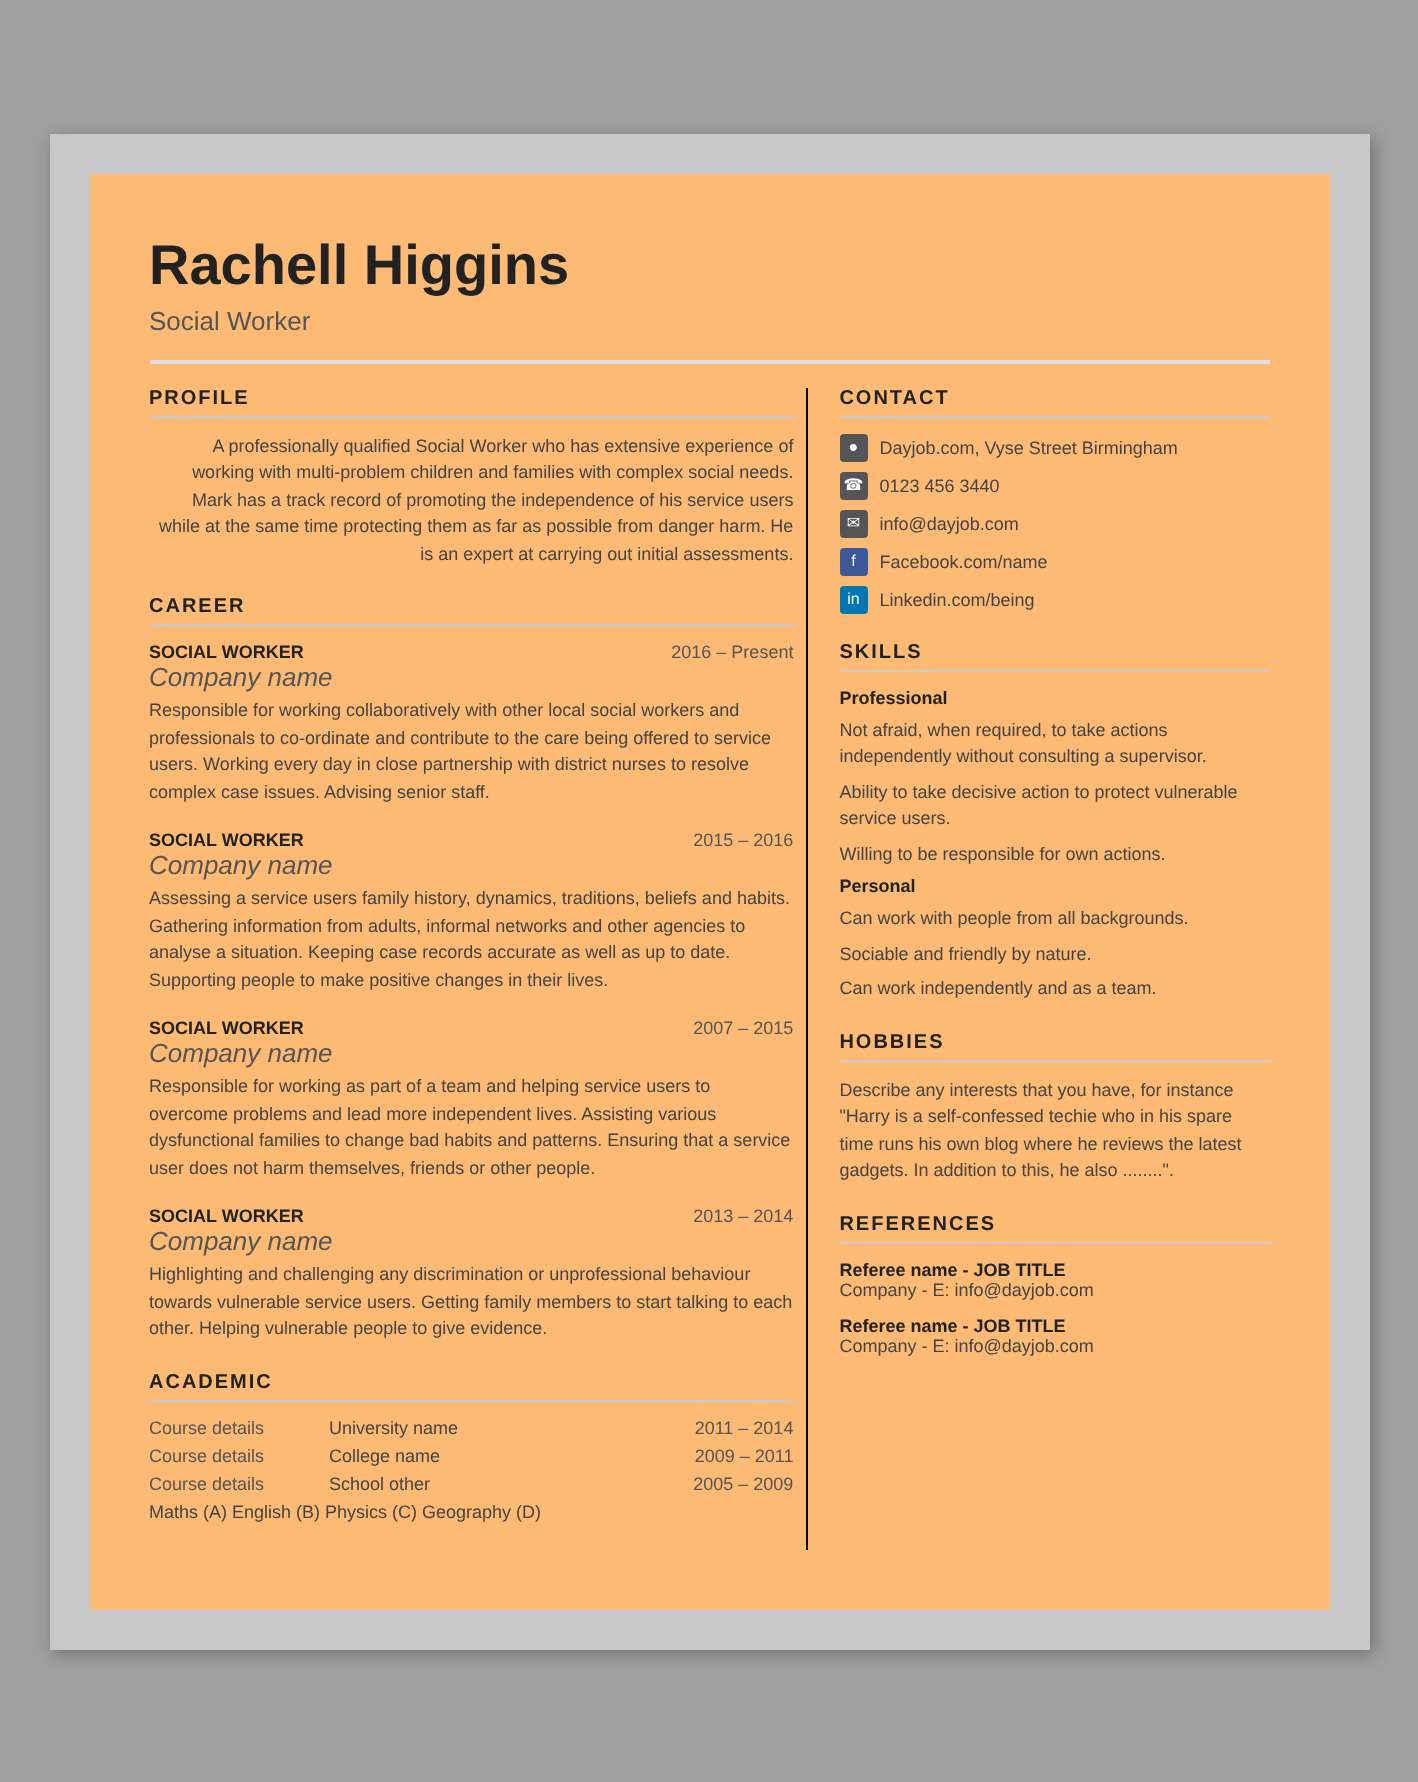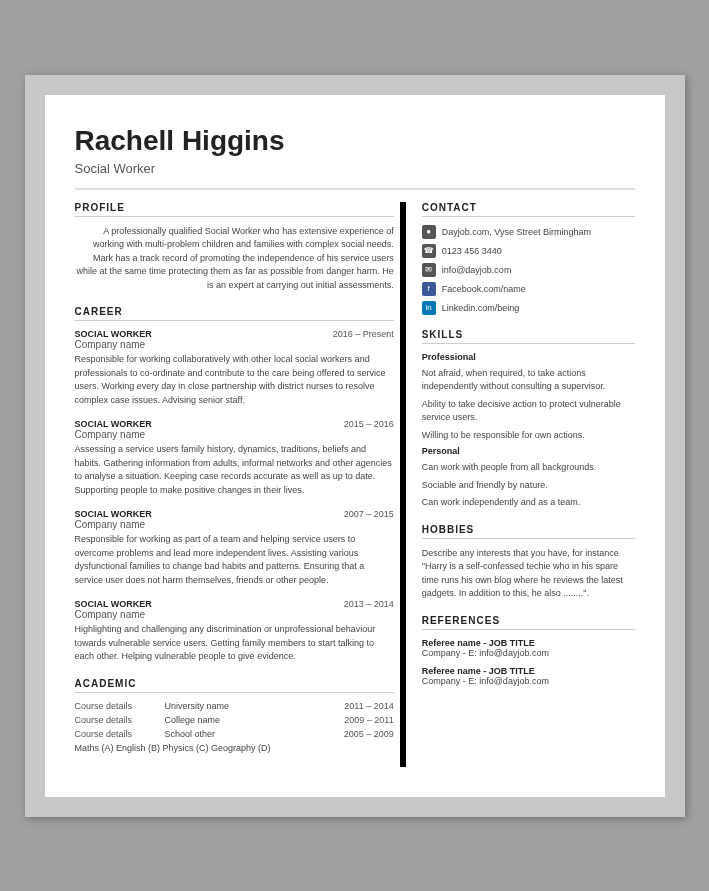--- a/index.html
+++ b/index.html
@@ -12,21 +12,21 @@
       font-family: Arial, sans-serif;
       padding: 30px 20px;
     }
     .page-wrapper {
       background: #c8c8c8;
       padding: 20px;
       width: 660px;
       box-shadow: 2px 2px 8px rgba(0,0,0,0.3);
     }
     .resume {
-      background: #ffffff;
+      background: #fdba74;
       width: 100%;
       padding: 30px 30px 30px 30px;
     }
     
     .resume-header {
       padding-bottom: 12px;
       border-bottom: 2px solid #e0e0e0;
       margin-bottom: 12px;
     }
     .resume-name {
@@ -42,21 +42,21 @@
     
     .resume-body {
       display: flex;
       gap: 6px;
     }
     .col-left {
       flex: 1.5;
     }
     .col-right {
       flex: 1;
-      border-left: 6px solid #000000;
+      border-left: 1px solid #000000;
       padding-left: 16px;
     }
     
     .section {
       margin-bottom: 14px;
     }
     .section-title {
       font-size: 10px;
       font-weight: bold;
       letter-spacing: 1px;
@@ -85,23 +85,24 @@
       font-size: 9px;
       font-weight: bold;
       color: #222;
       text-transform: uppercase;
     }
     .job-dates {
       font-size: 9px;
       color: #555;
     }
     .company-name {
-      font-size: 10px;
+      font-size: 13px;
       color: #555;
       margin-bottom: 3px;
+      font-style: italic;
     }
     .job-desc {
       font-size: 9px;
       color: #444;
       line-height: 1.5;
     }
     
     .academic-row {
       display: flex;
       font-size: 9px;

